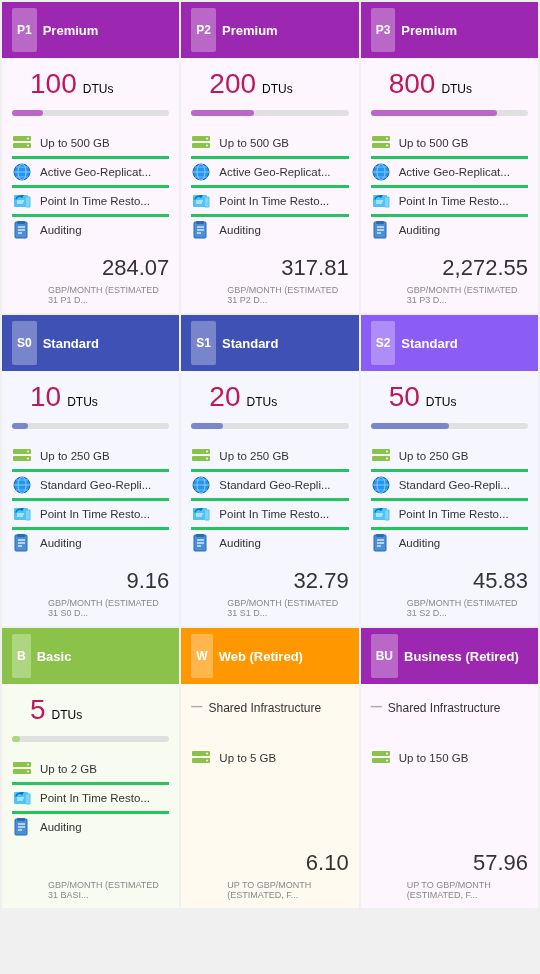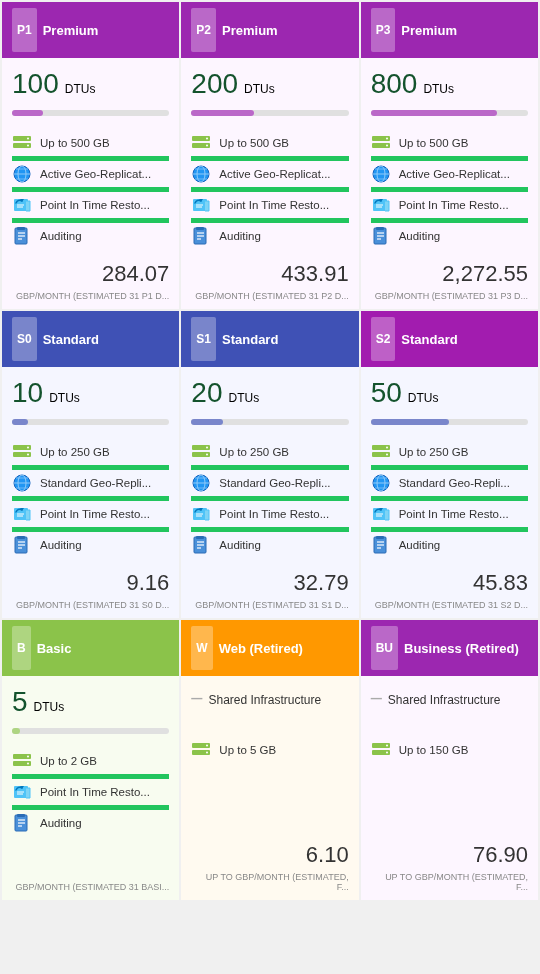--- a/index.html
+++ b/index.html
@@ -39,21 +39,22 @@
     }
     .dtu-row {
       display: flex;
       align-items: baseline;
       gap: 6px;
       padding: 10px 10px 6px 10px;
     }
     .dtu-value {
       font-size: 28px;
       font-weight: 300;
-      color: #14532d;
+      color: #be185d;
+      margin-left: 18px;
     }
     .dtu-label {
       font-size: 12px;
       color: #000000;
     }
     .slider-bar {
       height: 6px;
       margin: 4px 10px 10px 10px;
       border-radius: 3px;
       background: #e0e0e0;
@@ -64,21 +65,21 @@
     }
     .feature-list {
       padding: 4px 10px;
       flex: 1;
     }
     .feature-item {
       display: flex;
       align-items: center;
       gap: 8px;
       padding: 5px 0;
-      border-top: 5px solid #22c55e;
+      border-top: 3px solid #22c55e;
       font-size: 11.5px;
       color: #333;
     }
     .feature-item:first-child {
       border-top: none;
     }
     .icon {
       width: 20px;
       height: 16px;
       flex-shrink: 0;
@@ -91,31 +92,31 @@
       text-align: right;
     }
     .price-value {
       font-size: 22px;
       font-weight: 300;
       color: #333;
     }
     .price-unit {
       font-size: 9px;
       color: #888;
-      text-align: right;
       padding: 0 10px 8px 10px;
       text-transform: uppercase;
+      margin-left: 36px;
     }
     
     .header-p1 { background: #9c27b0; }
     .header-p2 { background: #9c27b0; }
     .header-p3 { background: #9c27b0; }
     .header-s0 { background: #3f51b5; }
     .header-s1 { background: #3f51b5; }
-    .header-s2 { background: #a21caf; }
+    .header-s2 { background: #8b5cf6; }
     .header-b  { background: #8bc34a; }
     .header-w  { background: #ff9800; }
     .header-bu { background: #9c27b0; }
     
     .card-p { background: #fdf6ff; }
     .card-s { background: #f5f6ff; }
     .card-b { background: #f8fcf0; }
     .card-w { background: #fffaf0; }
     .card-bu { background: #fdf6ff; }
     
@@ -265,21 +266,21 @@
       <line x1="6" y1="7" x2="13" y2="7" stroke="#fff" stroke-width="1.2"></line>
       <line x1="6" y1="10" x2="13" y2="10" stroke="#fff" stroke-width="1.2"></line>
       <line x1="6" y1="13" x2="10" y2="13" stroke="#fff" stroke-width="1.2"></line>
       <rect x="5" y="1" width="8" height="3" rx="1" fill="#2a6bb5"></rect>
     </svg>
           </div>
           <span>Auditing</span>
         </div>
       </div>
       <div class="price-section">
-        <div class="price-value">433.91</div>
+        <div class="price-value">317.81</div>
       </div>
       <div class="price-unit">GBP/MONTH (ESTIMATED 31 P2 D...</div>
     </div>
     <div class="card card-p">
       <div class="card-header header-p3">
         <span class="tier-badge">P3</span>
         <span>Premium</span>
       </div>
       <div class="dtu-row">
         <span class="dtu-value">800</span>
@@ -641,17 +642,17 @@
       <rect x="1" y="1" width="18" height="5" rx="1" fill="#8bc34a"></rect>
       <rect x="1" y="8" width="18" height="5" rx="1" fill="#8bc34a"></rect>
       <circle cx="16" cy="3.5" r="1" fill="#fff"></circle>
       <circle cx="16" cy="10.5" r="1" fill="#fff"></circle>
     </svg>
           </div>
           <span>Up to 150 GB</span>
         </div>
       </div>
       <div class="price-section">
-        <div class="price-value">76.90</div>
+        <div class="price-value">57.96</div>
       </div>
       <div class="price-unit">UP TO GBP/MONTH (ESTIMATED, F...</div>
     </div>
   </div>
 
 </body></html>

